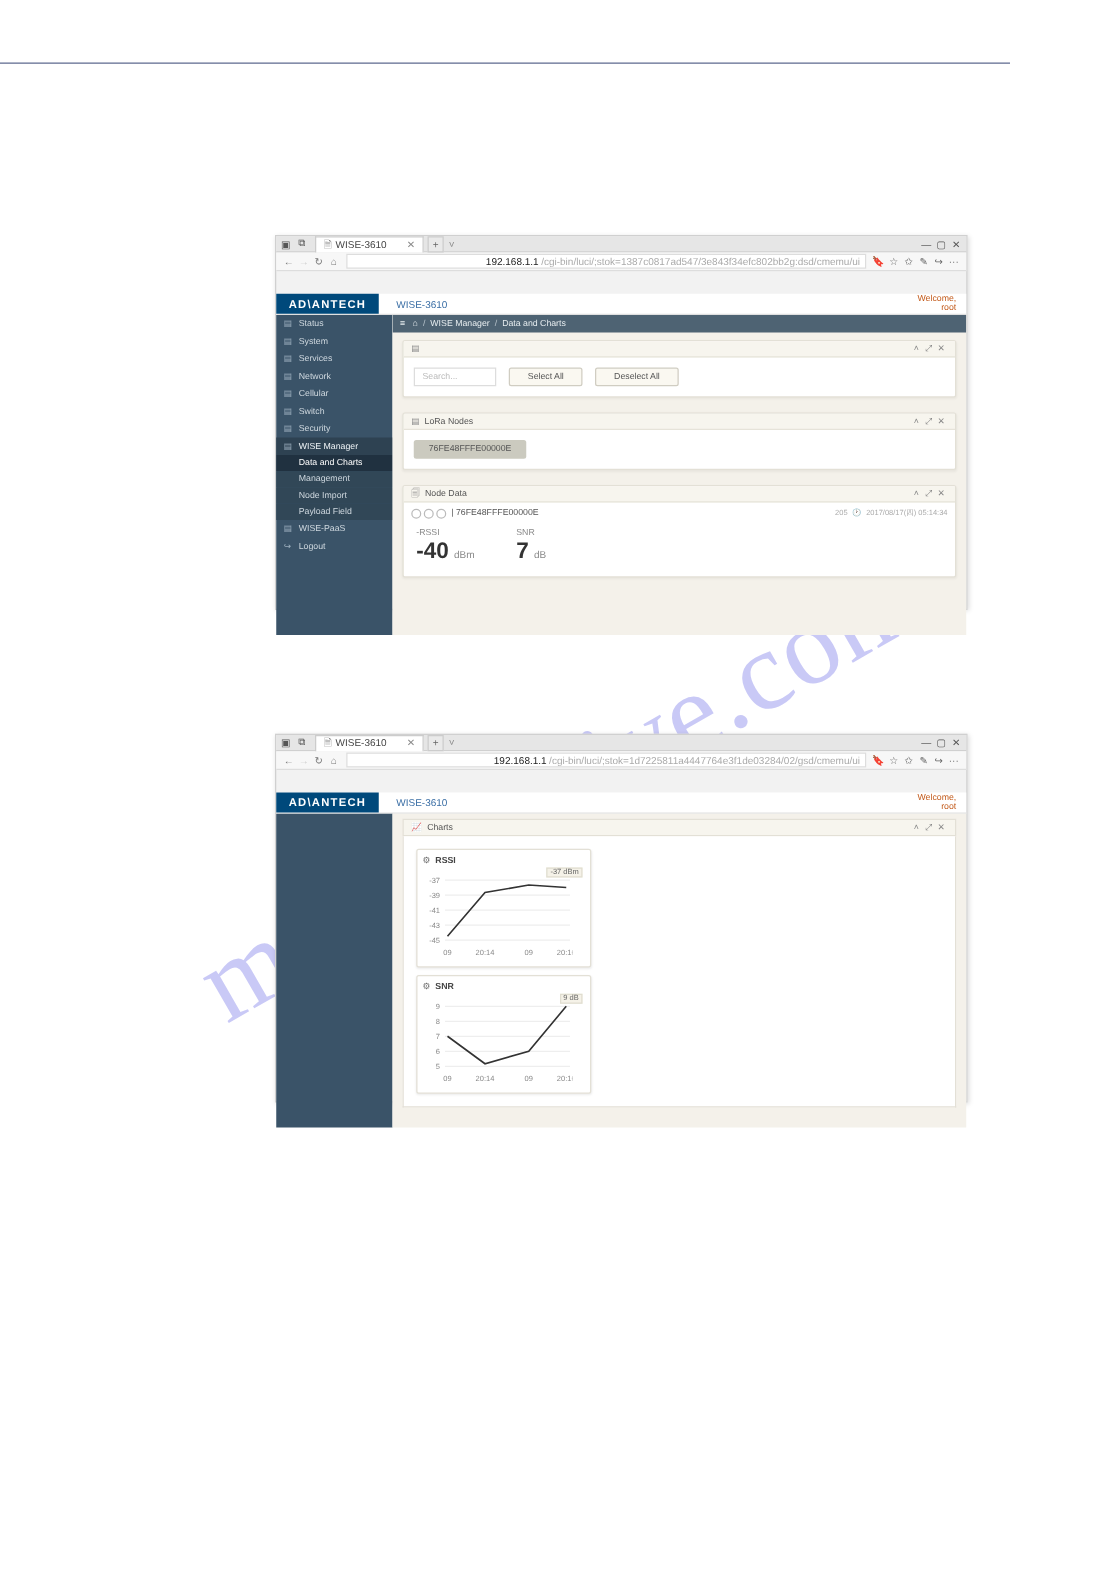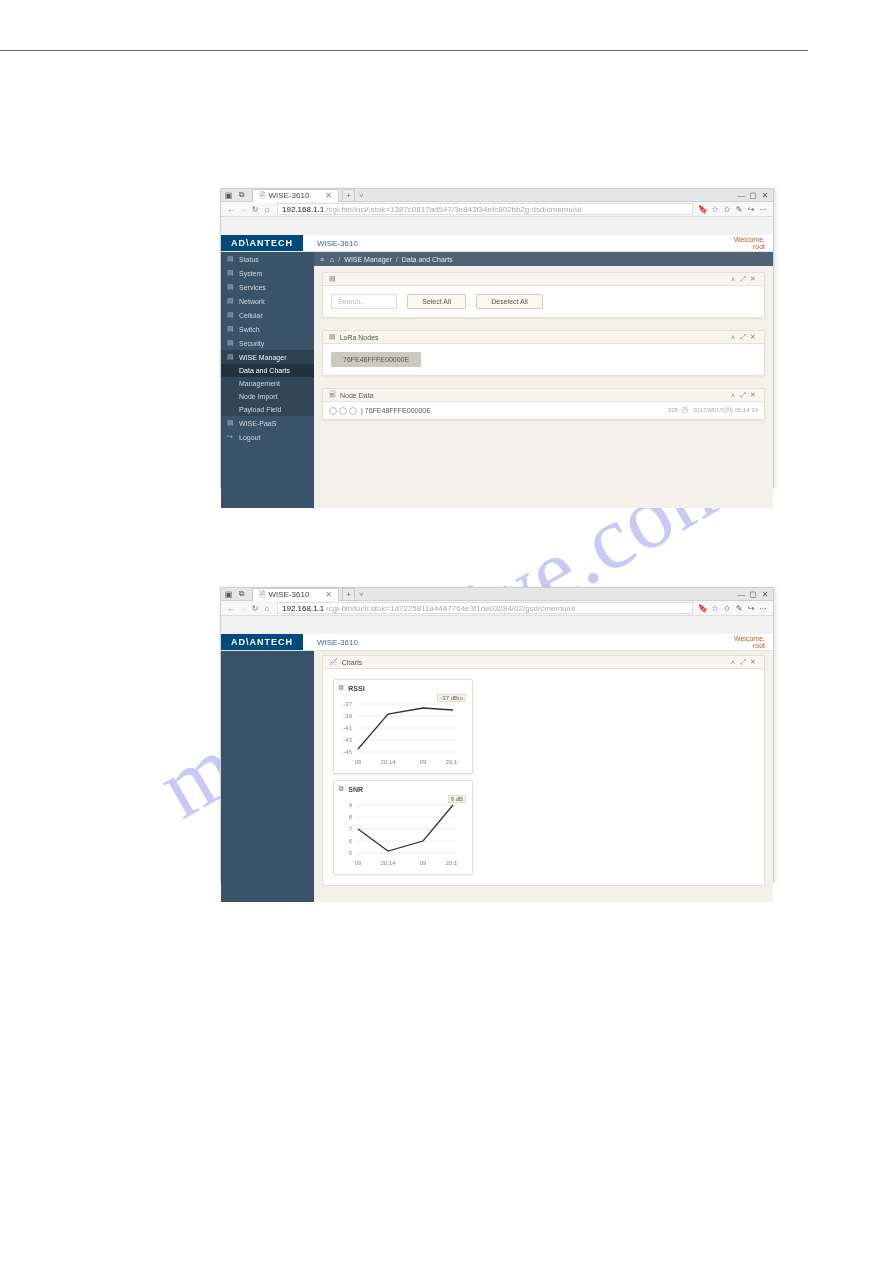--- a/index.html
+++ b/index.html
@@ -17,21 +17,21 @@
   .tabbar .tab{display:flex;align-items:center;height:12px;background:#fff;border:1px solid #ccc;border-bottom:none;padding:0 6px;margin-left:3px;color:#444;}
   .tabbar .tab .page-icon{margin-right:3px;color:#888;}
   .tabbar .tab .close{margin-left:16px;color:#888;}
   .tabbar .newtab{width:11px;height:11px;display:flex;align-items:center;justify-content:center;background:#eaeaea;margin-left:3px;color:#666;border:1px solid #ccc;}
   .tabbar .chev{color:#888;margin-left:4px;}
   .tabbar .spacer{flex:1;}
   .winbtn{width:12px;text-align:center;color:#555;}
 
   .addrbar{display:flex;align-items:center;height:14px;background:#f7f7f7;padding:0 4px;border-bottom:1px solid #ddd;}
   .addrbar .nav{width:12px;text-align:center;color:#777;}
-  .addrbar .urlbox{flex:1;height:10px;border:1px solid #ddd;background:#fff;margin:0 4px;padding:0 4px;display:flex;align-items:center;color:#555;overflow:hidden;white-space:nowrap;}
+  .addrbar .urlbox{flex:1;height:10px;border:1px solid #ddd;background:#fff;margin:0 4px;padding:0 4px;display:flex;align-items:center;color:#555;overflow:hidden;white-space:nowrap;justify-content:flex-end;}
   .addrbar .urlbox .ip{color:#222;margin-right:2px;}
   .addrbar .urlbox .path{color:#aaa;}
   .addrbar .ricon{width:12px;text-align:center;color:#666;}
 
   
   .apphdr{display:flex;align-items:center;height:16px;background:#fff;border-bottom:1px solid #e0e0e0;margin-top:18px;}
   .logo{background:#00497b;color:#fff;font-weight:bold;font-size:9px;letter-spacing:1px;display:flex;align-items:center;padding:0 10px;height:16px;}
   .devname{margin-left:14px;color:#3a6ea5;font-size:8px;}
   .apphdr .spacer{flex:1;}
   .welcome{font-size:7px;color:#c35a1a;text-align:right;padding-right:8px;line-height:1;}
@@ -240,20 +240,32 @@
                 <span></span>
                 <span></span>
               </span>
             <span>| 76FE48FFFE00000E</span>
             <span class="ts">
               <span>205 </span>
               <span class="clk">🕐</span>
               <span>2017/08/17(四)</span>
               <span> 05:14:34</span>
             </span>
+          </div>
+          <div class="metrics">
+            <div class="metric">
+              <div class="lbl">-RSSI</div>
+              <span class="val">-40</span>
+              <span class="unit">dBm</span>
+            </div>
+            <div class="metric">
+              <div class="lbl">SNR</div>
+              <span class="val">7</span>
+              <span class="unit">dB</span>
+            </div>
           </div>
         </div>
 
       </div>
     </div>
   </div>
 
   <div class="browser bottom">
 
     <div class="tabbar">

